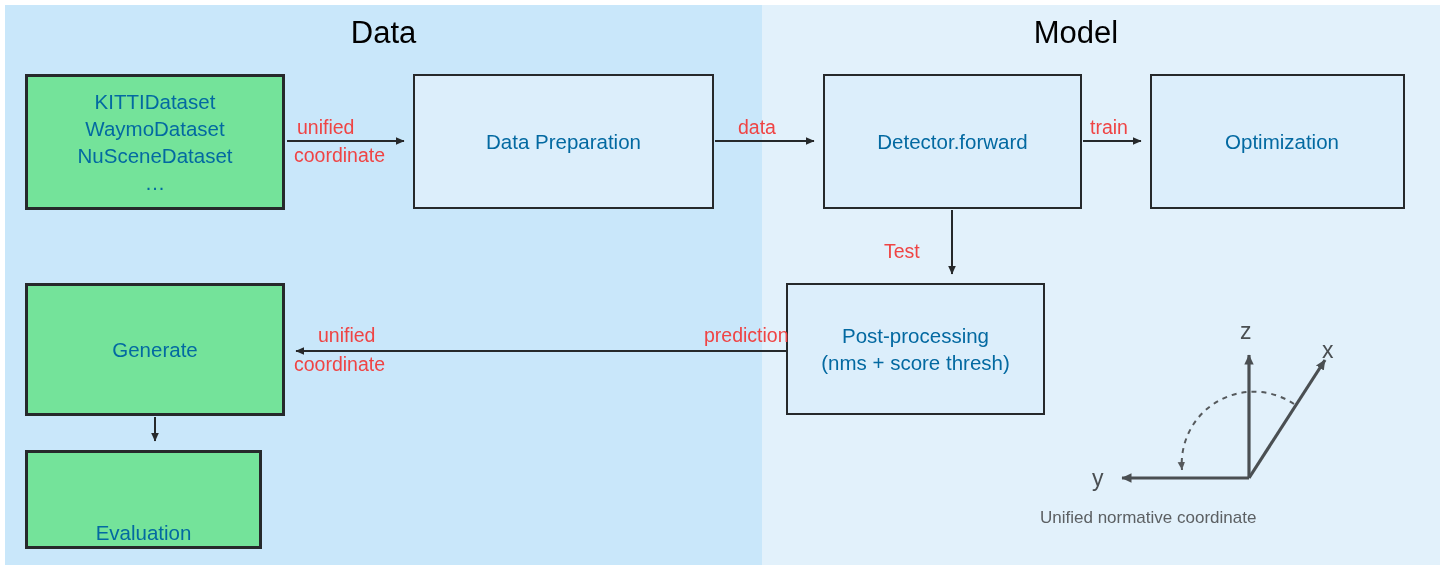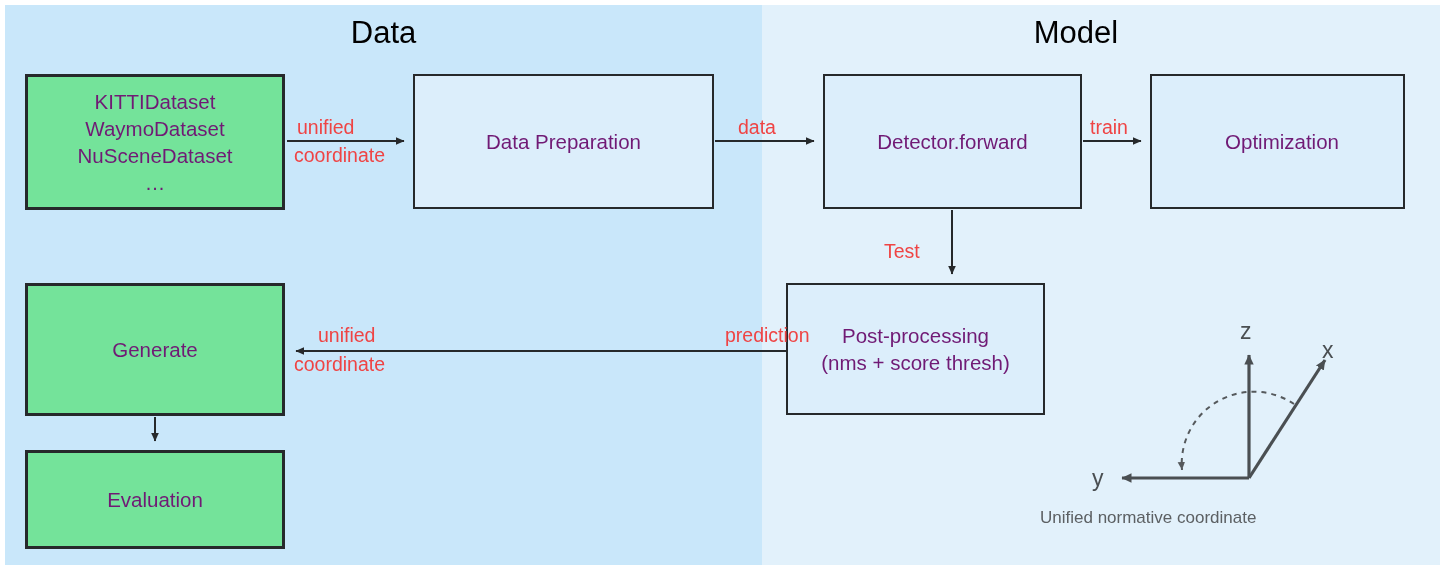--- a/index.html
+++ b/index.html
@@ -46,40 +46,40 @@
   .node {
     position: absolute;
     box-sizing: border-box;
     display: flex;
     align-items: center;
     justify-content: center;
     flex-direction: column;
     text-align: center;
     font-size: 20.5px;
     line-height: 27px;
-    color: #701a75;
+    color: #0369a1;
   }
   .node.green {
     background: #74e39a;
     border: 3px solid #26292b;
   }
   .node.blue {
     background: #dceefb;
     border: 2px solid #26292b;
   }
   .node .line { display: block; white-space: nowrap; }
 
   
   #node-datasets     { left: 25px;   top: 74px;  width: 260px; height: 136px; }
   #node-dataprep     { left: 413px;  top: 74px;  width: 301px; height: 135px; }
   #node-detector     { left: 823px;  top: 74px;  width: 259px; height: 135px; }
   #node-optimization { left: 1150px; top: 74px;  width: 255px; height: 135px; padding-left: 9px; }
   #node-postproc     { left: 786px;  top: 283px; width: 259px; height: 132px; }
   #node-generate     { left: 25px;   top: 283px; width: 260px; height: 133px; }
-  #node-evaluation   { left: 25px;   top: 450px; width: 260px; height: 99px; }
+  #node-evaluation   { left: 25px;   top: 450px; width: 237px; height: 99px; justify-content: flex-end; }
 
   .edge-label {
     position: absolute;
     font-size: 19.5px;
     color: #ef4444;
     white-space: nowrap;
     line-height: 23px;
   }
 
   svg.wires {
@@ -202,21 +202,21 @@
 
   <div class="edge-label" style="left:297px; top:116px;">unified</div>
   <div class="edge-label" style="left:294px; top:144px;">coordinate</div>
 
   <div class="edge-label" style="left:738px; top:116px;">data</div>
 
   <div class="edge-label" style="left:1090px; top:116px;">train</div>
 
   <div class="edge-label" style="left:884px; top:240px;">Test</div>
 
-  <div class="edge-label" style="left:704px; top:324px;margin-left:21px;">prediction</div>
+  <div class="edge-label" style="left:704px; top:324px;">prediction</div>
 
   <div class="edge-label" style="left:318px; top:324px;">unified</div>
   <div class="edge-label" style="left:294px; top:353px;">coordinate</div>
 
   <div class="axis-label" style="left:1240px; top:318px;">z</div>
   <div class="axis-label" style="left:1322px; top:337px;">x</div>
   <div class="axis-label" style="left:1092px; top:465px;">y</div>
   <div id="coord-caption">Unified normative coordinate</div>
 
 </div>

